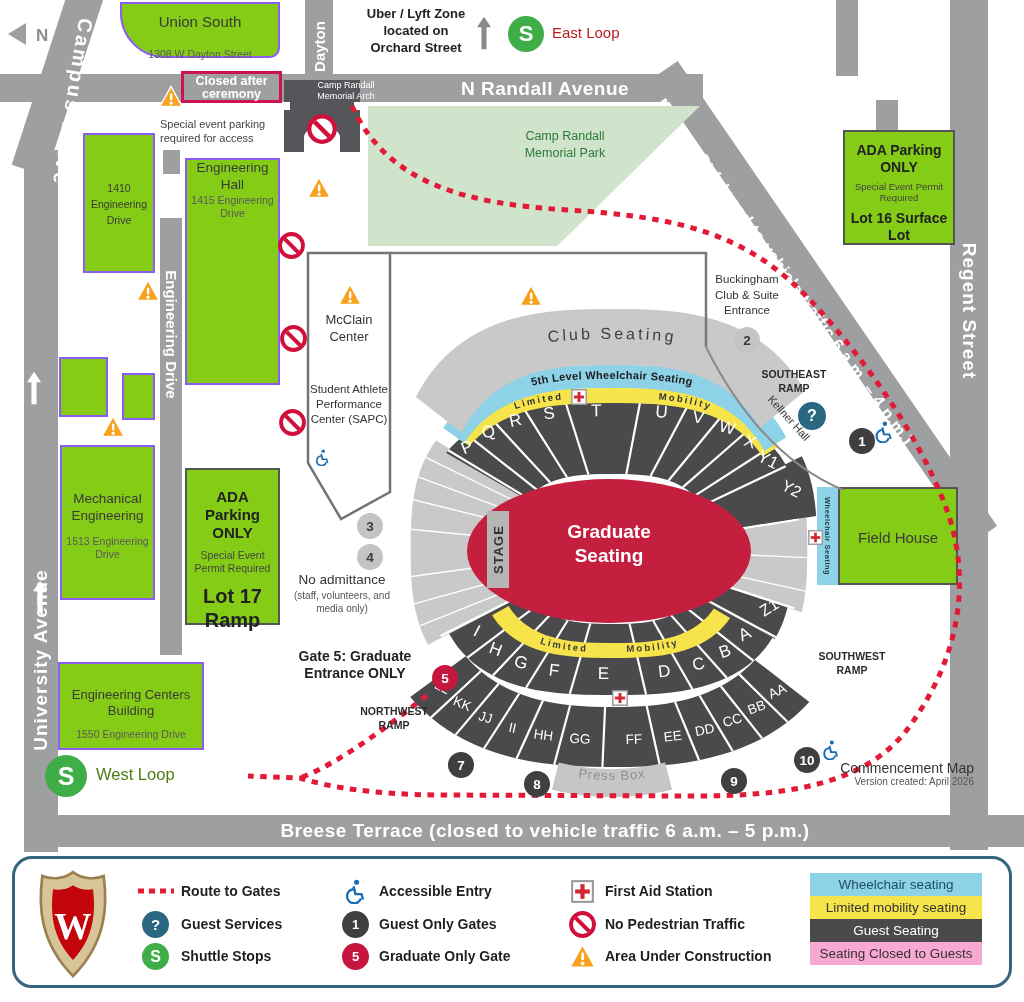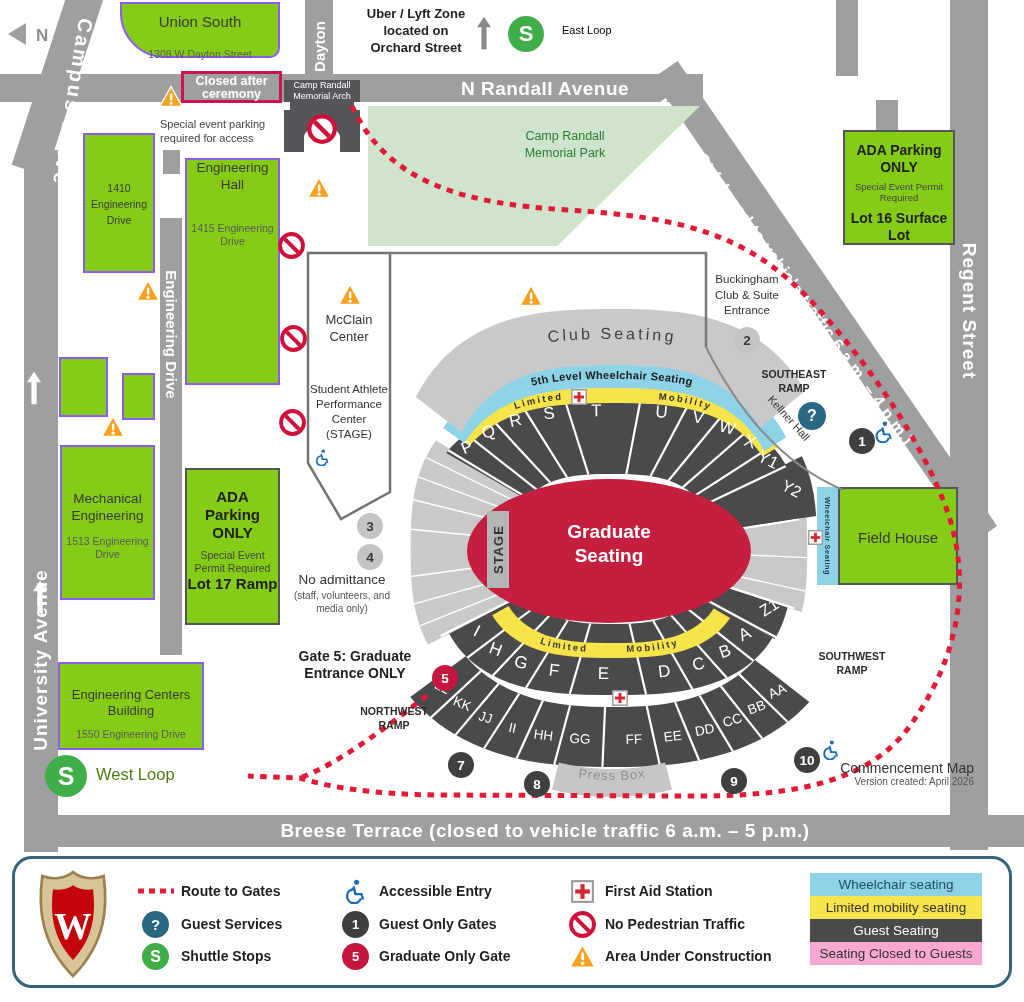--- a/index.html
+++ b/index.html
@@ -7,21 +7,21 @@
        font-family:"Liberation Sans",sans-serif;color:#3a3a3a;}
   .abs{position:absolute;}
   .street{position:absolute;background:#9e9fa1;z-index:1;}
   .street-label{position:absolute;color:#fff;font-weight:bold;white-space:nowrap;z-index:1;}
   .bld{position:absolute;background:#84cc16;border:2px solid #8b5cf6;z-index:2;box-sizing:border-box;text-align:center;}
   .bld .nm{font-size:13px;color:#3a3a3a;line-height:1.25;}
   .bld .ad{font-size:10.5px;color:#5a5a5a;line-height:1.3;margin-top:6px;}
   .lot{border-color:#555;}
   .lot .t1{font-weight:bold;font-size:15px;line-height:1.2;color:#222;}
   .lot .t2{font-size:10.5px;color:#444;line-height:1.25;margin-top:7px;}
-  .lot .t3{font-weight:bold;font-size:15px;line-height:1.2;color:#222;}
+  .lot .t3{font-weight:bold;font-size:20px;line-height:1.2;color:#222;margin-top:9px;}
   .lbl{position:absolute;z-index:4;}
   .icon{position:absolute;z-index:5;}
   .gate{position:absolute;width:26px;height:26px;border-radius:50%;z-index:5;
         display:flex;align-items:center;justify-content:center;font-size:13.5px;font-weight:bold;}
   .gate-guest{background:#3f3f41;color:#fff;}
   .gate-other{background:#c4c4c4;color:#3a3a3a;}
   .gate-graduate{background:#c5163d;color:#fff;}
   .scircle{position:absolute;border-radius:50%;background:#3fae49;color:#fff;font-weight:bold;
         display:flex;align-items:center;justify-content:center;z-index:5;}
   #overlay{position:absolute;left:0;top:0;z-index:3;}
@@ -68,21 +68,21 @@
 
   <div class="bld" style="left:120px;top:2px;width:160px;height:56px;border-radius:0 0 10px 45px;padding-top:9px;">
     <div class="nm" style="font-size:15px;">Union South</div>
     <div class="ad" style="margin-top:16px;">1308 W Dayton Street</div>
   </div>
   <div class="bld" style="left:83px;top:133px;width:72px;height:140px;">
     <div class="nm" style="font-size:10.5px;padding-top:46px;line-height:1.5;">1410 Engineering Drive</div>
   </div>
   <div class="bld" style="left:185px;top:158px;width:95px;height:227px;">
     <div class="nm" style="font-size:13.5px;">Engineering Hall</div>
-    <div class="ad" style="margin-top:28px;">1415 Engineering Drive</div>
+    <div class="ad" style="margin-top:0;">1415 Engineering Drive</div>
   </div>
   <div class="bld" style="left:59px;top:357px;width:49px;height:60px;"></div>
   <div class="bld" style="left:122px;top:373px;width:33px;height:47px;"></div>
   <div class="bld" style="left:60px;top:445px;width:95px;height:155px;">
     <div class="nm" style="font-size:13.5px;padding-top:44px;">Mechanical Engineering</div>
     <div class="ad" style="margin-top:10px;">1513 Engineering Drive</div>
   </div>
   <div class="bld lot" style="left:185px;top:468px;width:95px;height:157px;padding-top:18px;">
     <div class="t1">ADA Parking ONLY</div>
     <div class="t2">Special Event Permit Required</div>
@@ -100,21 +100,21 @@
   <div class="bld" style="left:838px;top:487px;width:120px;height:98px;border-color:#555;">
     <div class="nm" style="font-size:15px;padding-top:40px;">Field House</div>
   </div>
   <div class="abs" style="left:817px;top:487px;width:21px;height:98px;background:#8ed2e8;z-index:2;display:flex;">
     <span style="writing-mode:vertical-rl;margin:auto;font-size:7.5px;font-weight:bold;color:#1d3d4d;letter-spacing:.5px;">Wheelchair Seating</span>
   </div>
 
   <svg class="abs" style="left:281px;top:74px;z-index:2;" width="82" height="82">
     <path d="M3,6 h76 v22 h-6 v8 h6 v42 h-20 v-16 a19,17 0 0 0 -36,0 v16 h-20 v-42 h6 v-8 h-6 z" fill="#55565a"></path>
   </svg>
-  <div class="lbl" style="left:285px;top:80px;width:74px;text-align:center;color:#fff;font-size:9px;line-height:1.2;z-index:4;">Camp Randall Memorial Arch</div>
+  <div class="lbl" style="left:285px;top:80px;width:74px;text-align:center;color:#fff;font-size:9px;line-height:1.2;z-index:4;padding-left:24px;">Camp Randall Memorial Arch</div>
 
   <svg id="overlay" width="1024" height="1002" viewBox="0 0 1024 1002">
     <defs>
       <symbol id="sym-warning" viewBox="0 0 24 24">
         <path d="M12 1.5 L23 21.5 H1 Z" fill="#f7a11c" stroke="#fff" stroke-width="1.4"></path>
         <rect x="10.9" y="8.5" width="2.5" height="7" rx="1.2" fill="#fff"></rect>
         <circle cx="12.1" cy="18.2" r="1.6" fill="#fff"></circle>
       </symbol>
       <symbol id="sym-noped" viewBox="0 0 24 24">
         <circle cx="12" cy="12" r="10.2" fill="#fff" stroke="#d0103a" stroke-width="3.4"></circle>
@@ -256,21 +256,21 @@
   <div class="lbl" style="left:549px;top:520px;width:120px;text-align:center;color:#fff;font-weight:bold;font-size:19px;line-height:1.25;">Graduate Seating</div>
 
   <div class="lbl" style="left:360px;top:6px;width:112px;text-align:center;font-size:13px;font-weight:bold;color:#222;line-height:1.3;">Uber / Lyft Zone located on Orchard Street</div>
   <svg class="lbl" style="left:477px;top:4px;color:#8a8a8a;" width="16" height="58">
       <use href="#sym-uparrow" width="14" height="58"></use>
     </svg>
 
   <div class="scircle" style="left:508px;top:16px;width:36px;height:36px;font-size:22px;">
     <span>S</span>
   </div>
-  <div class="lbl" style="left:552px;top:24px;font-size:11px;color:#000000;margin-left:10px;">East Loop</div>
+  <div class="lbl" style="left:552px;top:24px;font-size:15px;color:#b91c1c;">East Loop</div>
 
   <div class="lbl" style="left:181px;top:71px;width:101px;height:32px;background:#9e9fa1;border:3px solid #cc1550;box-sizing:border-box;
               color:#fff;font-weight:bold;font-size:12.5px;line-height:1.05;text-align:center;padding-top:1px;">Closed after ceremony</div>
 
   <div class="lbl" style="left:160px;top:118px;width:118px;font-size:11px;color:#444;line-height:1.25;">Special event parking required for access</div>
 
   <div class="lbl" style="left:703px;top:272px;width:88px;text-align:center;font-size:11.5px;line-height:1.35;color:#333;">Buckingham Club &amp; Suite Entrance</div>
 
   <div class="lbl" style="left:752px;top:368px;width:84px;text-align:center;font-size:10.5px;font-weight:bold;color:#2b2b2b;line-height:1.3;">SOUTHEAST RAMP</div>
   <div class="lbl" style="left:745px;top:412px;width:88px;text-align:center;font-size:11px;color:#333;transform:rotate(48deg);">Kellner Hall</div>
@@ -278,21 +278,21 @@
   <div class="lbl" style="left:350px;top:705px;width:88px;text-align:center;font-size:10.5px;font-weight:bold;color:#2b2b2b;line-height:1.3;">NORTHWEST RAMP</div>
 
   <div class="lbl" style="left:283px;top:572px;width:118px;text-align:center;">
     <div style="font-size:13.5px;color:#333;">No admittance</div>
     <div style="font-size:10px;color:#555;line-height:1.3;margin-top:2px;">(staff, volunteers, and media only)</div>
   </div>
 
   <div class="lbl" style="left:280px;top:648px;width:150px;text-align:center;font-size:14px;font-weight:bold;color:#222;line-height:1.2;">Gate 5: Graduate Entrance ONLY</div>
 
   <div class="lbl" style="left:310px;top:312px;width:78px;text-align:center;font-size:13px;color:#333;line-height:1.3;">McClain Center</div>
-  <div class="lbl" style="left:308px;top:382px;width:82px;text-align:center;font-size:11.5px;color:#333;line-height:1.3;">Student Athlete Performance Center (STAGE)</div>
+  <div class="lbl" style="left:308px;top:382px;width:82px;text-align:center;font-size:11.5px;color:#333;line-height:1.3;">Student Athlete Performance Center (SAPC)</div>
 
   <div class="scircle" style="left:45px;top:755px;width:42px;height:42px;font-size:25px;">
     <span>S</span>
   </div>
   <div class="lbl" style="left:96px;top:765px;font-size:16.5px;color:#4d7c0f;">West Loop</div>
 
   <div class="lbl" style="left:790px;top:760px;width:184px;text-align:right;">
     <div style="font-size:14px;color:#333;">Commencement Map</div>
     <div style="font-size:10px;color:#555;">Version created: April 2026</div>
   </div>

